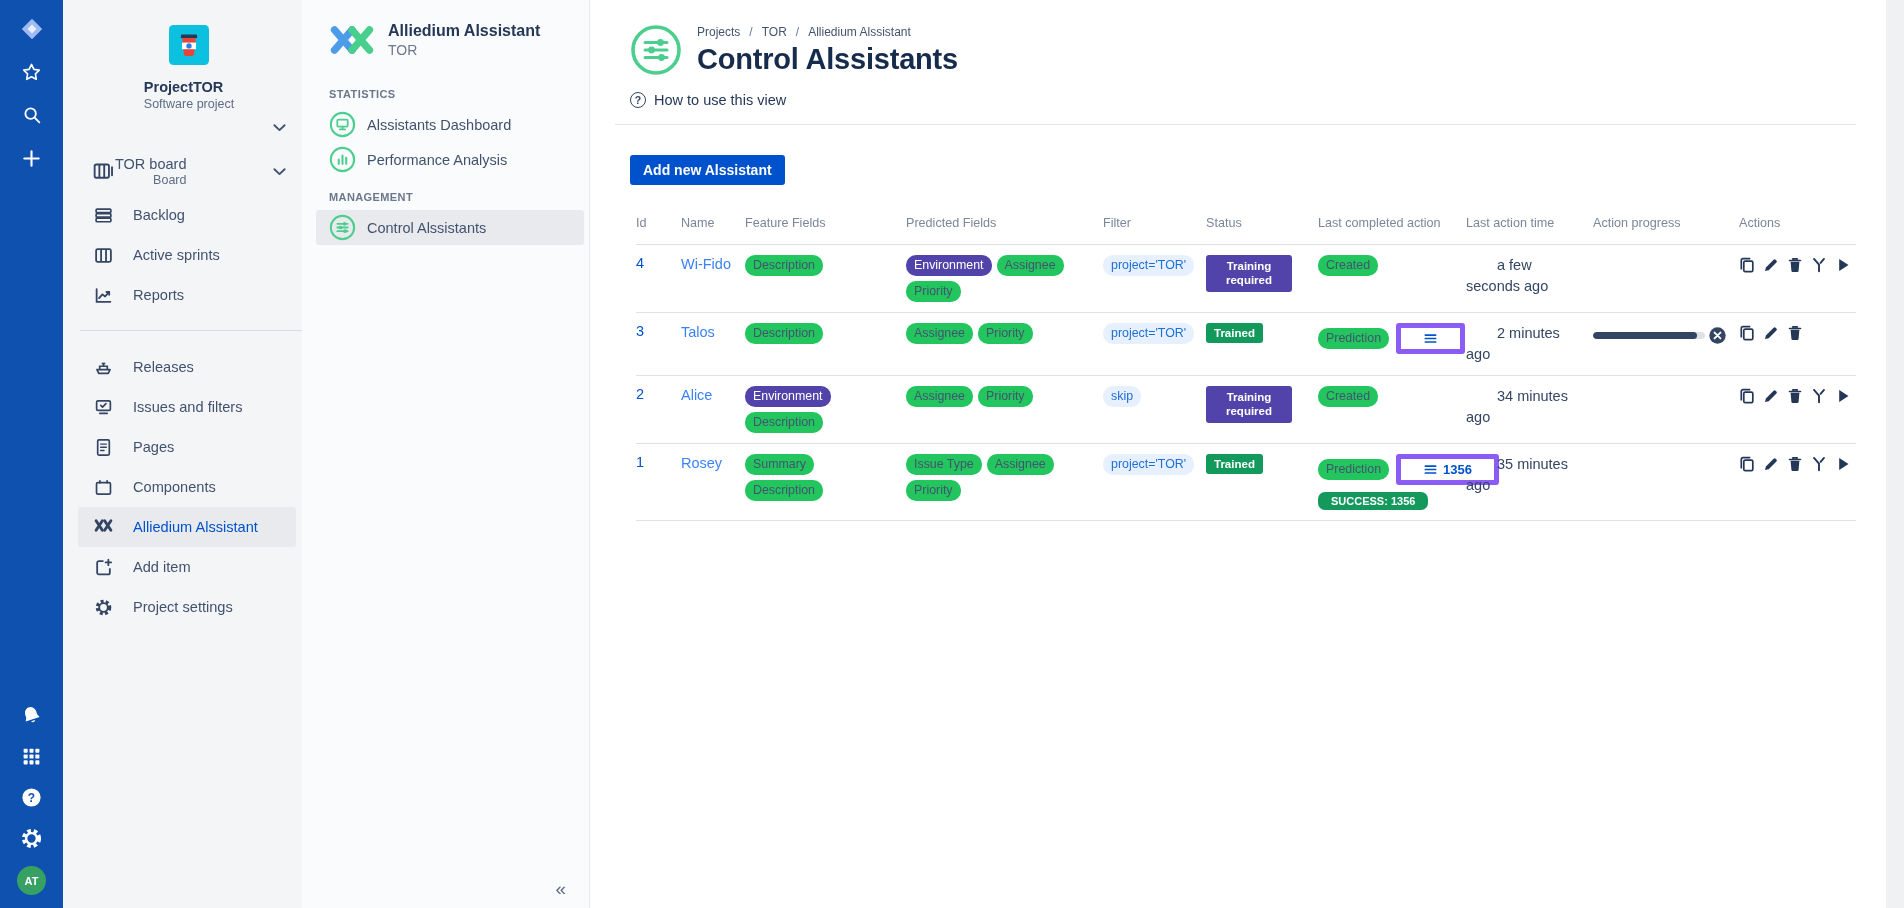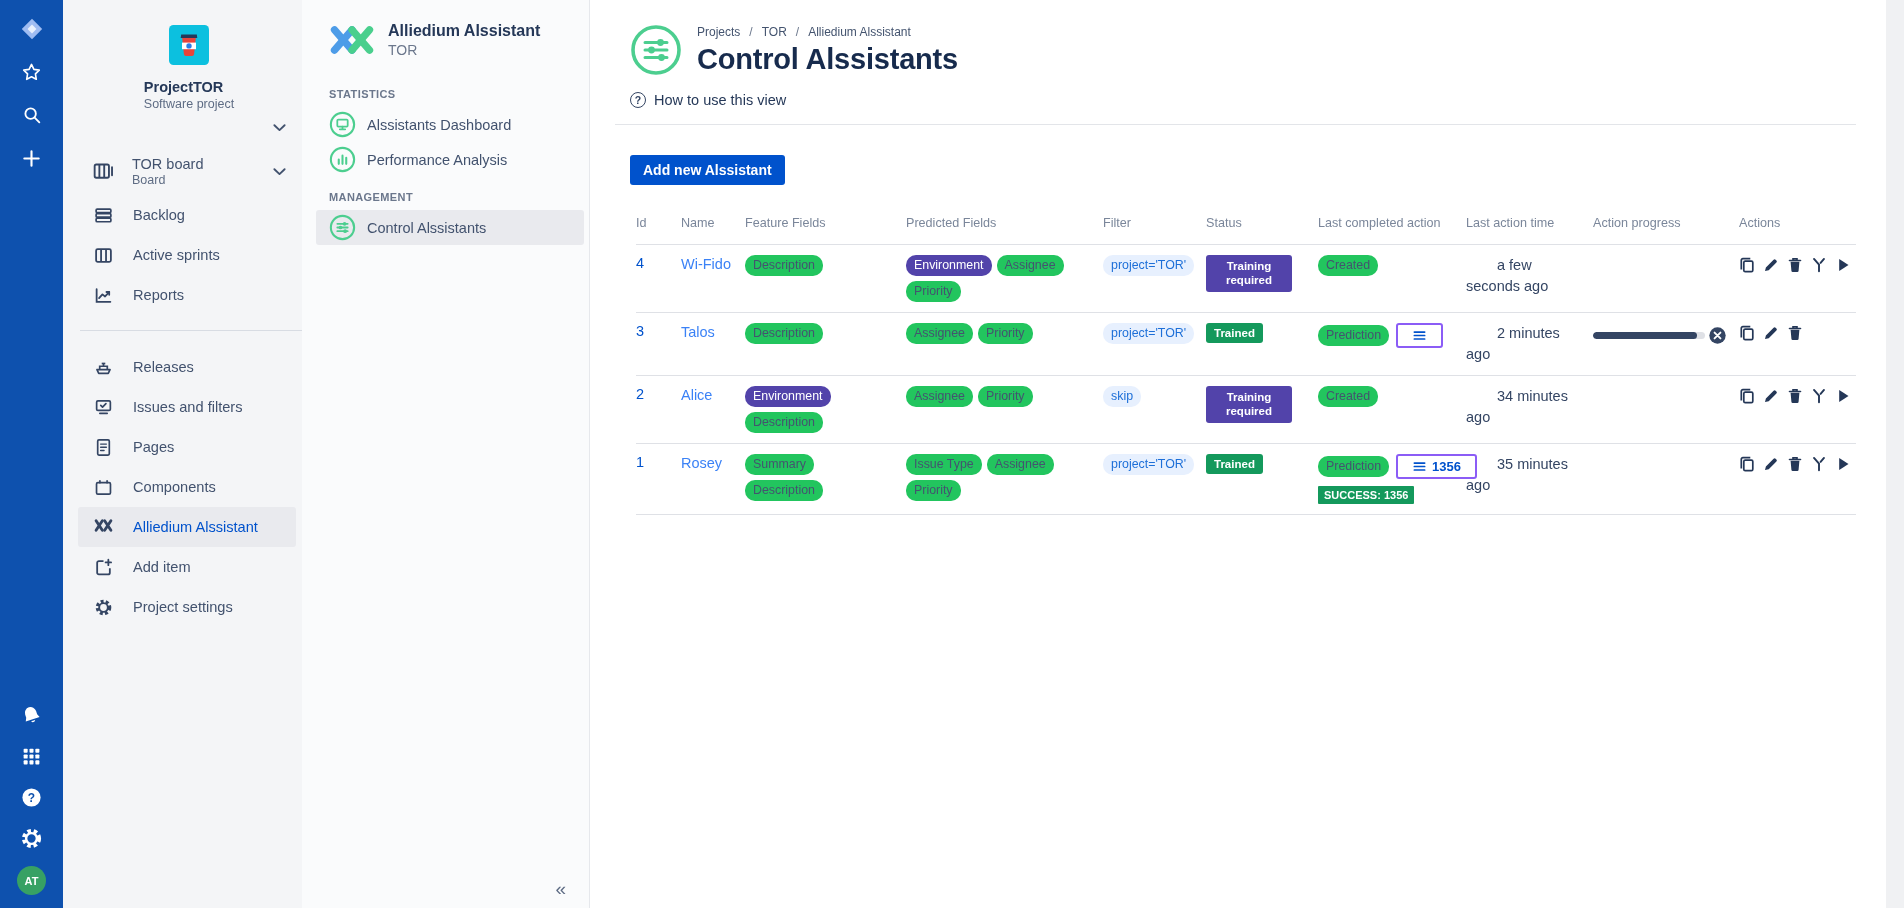--- a/index.html
+++ b/index.html
@@ -17,21 +17,21 @@
   .avatar { width:29px; height:29px; border-radius:50%; background:#37A164; color:#fff;
             font-size:11px; font-weight:bold; display:flex; align-items:center; justify-content:center; }
 
   
   .sidebar { width:239px; background:#F4F5F7; flex:none; padding-top:0; }
   .proj { display:flex; align-items:center; gap:13px; padding:25px 16px 16px 29px; cursor:pointer;flex-direction:column; }
   .proj-icon { width:40px; height:40px; flex:none; }
   .proj-name { font-size:14.5px; font-weight:600; color:#253858; }
   .proj-sub  { font-size:12.5px; color:#5E6C84; margin-top:1px; }
   .chev { margin-left:auto; color:#42526E; display:flex; }
-  .board-item { display:flex; align-items:center; gap:17px; padding:8px 16px 8px 30px; cursor:pointer; }
+  .board-item { display:flex; align-items:center; padding:8px 16px 8px 30px; cursor:pointer;text-align:right; }
   .board-icon { color:#344563; display:flex; }
   .board-name { font-size:14.5px; color:#42526E; }
   .board-sub  { font-size:12.5px; color:#5E6C84; margin-top:1px; }
   .nav-item { display:flex; align-items:center; gap:20px; height:40px; padding-left:31px;
               font-size:14.6px; color:#42526E; cursor:pointer; }
   .nav-item .nico { width:19px; height:19px; color:#344563; display:flex; flex:none; }
   .nav-item.selected { background:#E9EAEE; border-radius:3px; margin:0 6px 0 15px; padding-left:16px; }
   .nav-item.selected .nav-label { color:#0052CC; }
   .sb-divider { border-top:1px solid #D8DCE3; margin:15px 0 16px 17px; }
 
@@ -77,26 +77,26 @@
   .nm { color:#3b82f6; line-height:1.35; }
   .pills { display:flex; flex-wrap:wrap; gap:5px; }
   .pill { display:inline-block; background:#22c55e; color:#44546F; border-radius:10px;
           padding:2px 8px; font-size:12.4px; line-height:17px; white-space:nowrap; }
   .pill.purple { background:#5243AA; color:#fff; }
   .pill.blue { background:#E7F0FE; color:#1D6FD8; }
   .badge { display:inline-block; border-radius:3px; color:#fff; font-weight:bold; text-align:center; }
   .badge.purple { background:#5243AA; font-size:11.5px; line-height:1.25; padding:4px 9px; max-width:86px; }
   .badge.green { background:#14995C; font-size:11.5px; padding:4px 8px; }
   .lca-line { display:flex; align-items:center; gap:7px; }
-  .menu-btn { display:inline-flex; align-items:center; gap:5px; background:#fff; border:2px solid #8b5cf6;
-              border-radius:3px; padding:3px 14px; color:#0052CC; font-size:13px; font-weight:bold; cursor:pointer;
+  .menu-btn { display:inline-flex; align-items:center; gap:5px; background:#fff; border:5px solid #8b5cf6;
+              border-radius:3px; padding:3px 22px; color:#0052CC; font-size:13px; font-weight:bold; cursor:pointer;
               font-family:"Liberation Sans", sans-serif; }
   .menu-btn svg { display:block; }
   .success { display:inline-block; background:#14995C; color:#fff; font-size:11px; font-weight:bold;
-             border-radius:1px; padding:3px 6px; margin-top:7px; }
+             border-radius:7px; padding:3px 13px; margin-top:7px; }
   .time { color:#344563; line-height:1.45;margin-left:31px; }
   .prog { display:flex; align-items:center; gap:3px; margin-top:3px; }
   .track { width:116px; height:7px; border-radius:4px; background:#DFE1E6; overflow:hidden; }
   .fill { height:100%; background:#344563; border-radius:4px; }
   .cancel { display:flex; cursor:pointer; }
   .acts { display:flex; gap:8px; align-items:center; margin-top:2px; }
   .act { width:16px; height:16px; color:#243757; display:flex; cursor:pointer; }
   .act svg { display:block; }
 
   .edge { width:18px; background:#F0F1F3; flex:none; }

